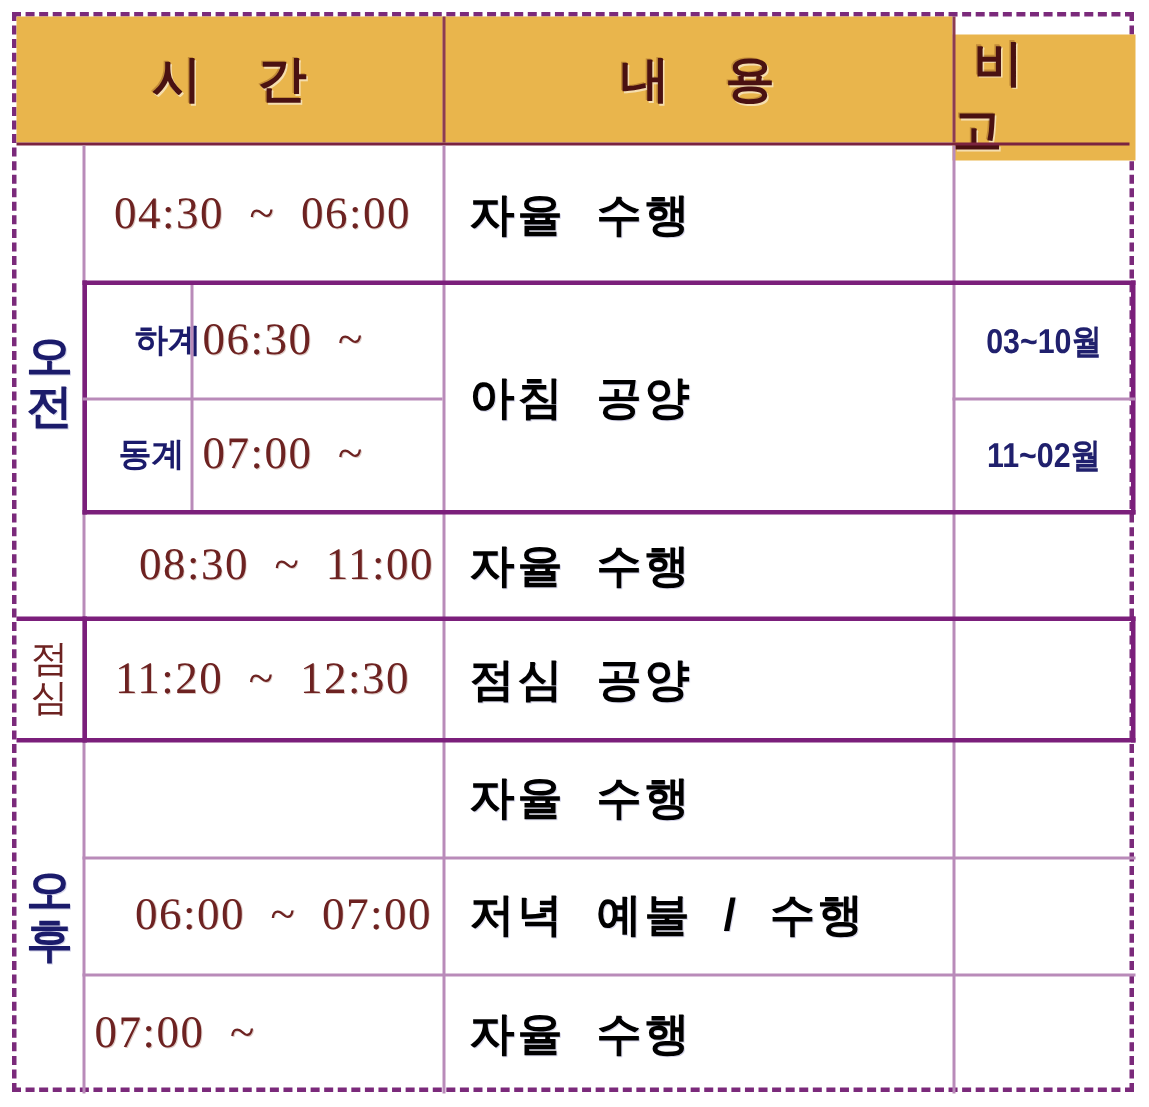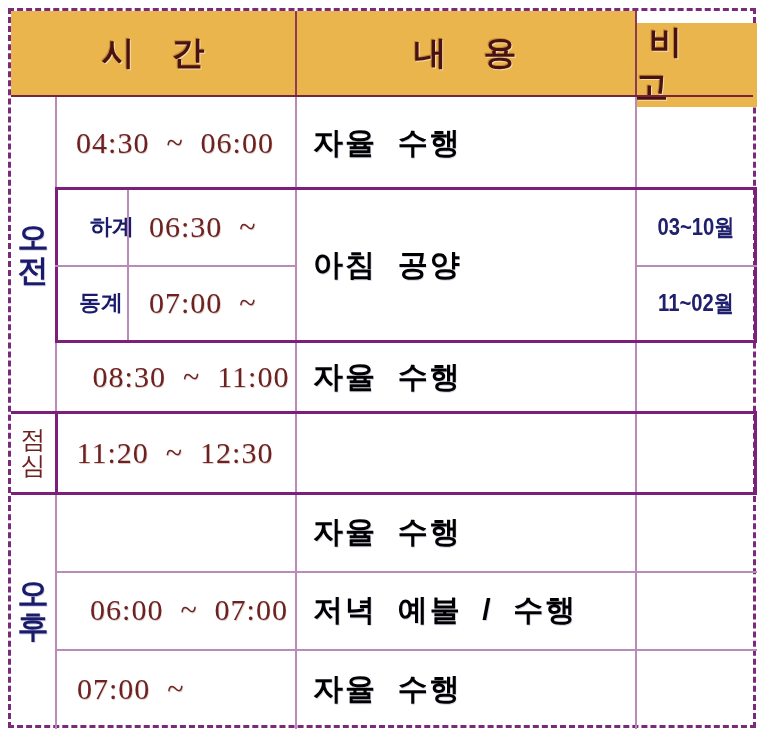--- a/index.html
+++ b/index.html
@@ -71,21 +71,21 @@
     color: #6d2221;
     font-family: Liberation Serif, serif;
     font-size: 30px;
     letter-spacing: 1px;
     justify-content: center;
     white-space: pre;
     text-shadow: 0.6px 0.6px 0 rgba(180,140,130,.45);
   }
   .time.left {
     justify-content: flex-start;
-    padding-left: 22px;
+    padding-left: 8px;
   }
   .content {
     color: #000000;
     font-family: "Liberation Sans", sans-serif;
     font-weight: 700;
     font-size: 30px;
     letter-spacing: 2px;
     padding-left: 18px;
     white-space: pre;
     text-shadow: 0.7px 0.7px 0 rgba(150,150,200,.4);
@@ -182,20 +182,21 @@
     <div class="cell time left" style="left:116px; top:254px; width:168px; height:76px;">07:00  ~</div>
     <div class="cell remark" style="left:624px; top:254px; width:122px; height:76px;">11~02월</div>
 
     <div class="cell content" style="left:284px; top:178px; width:340px; height:152px;">아침  공양</div>
 
     <div class="cell time" style="left:60px; top:330px; width:240px; height:72px;">08:30  ~  11:00</div>
     <div class="cell content" style="left:284px; top:330px; width:340px; height:72px;">자율  수행</div>
     <div class="cell remark" style="left:624px; top:330px; width:122px; height:72px;"></div>
 
     <div class="cell time" style="left:44px; top:402px; width:240px; height:80px;">11:20  ~  12:30</div>
+    <div class="cell content" style="left:284px; top:402px; width:340px; height:80px;">점심  공양</div>
     <div class="cell remark" style="left:624px; top:402px; width:122px; height:80px;"></div>
 
     <div class="cell content" style="left:284px; top:482px; width:340px; height:78px;">자율  수행</div>
     <div class="cell remark" style="left:624px; top:482px; width:122px; height:78px;"></div>
 
     <div class="cell time" style="left:44px; top:560px; width:240px; height:78px;padding-left:28px;">06:00  ~  07:00</div>
     <div class="cell content" style="left:284px; top:560px; width:340px; height:78px;">저녁  예불  /  수행</div>
     <div class="cell remark" style="left:624px; top:560px; width:122px; height:78px;"></div>
 
     <div class="cell time left" style="left:44px; top:638px; width:240px; height:80px;">07:00  ~</div>

